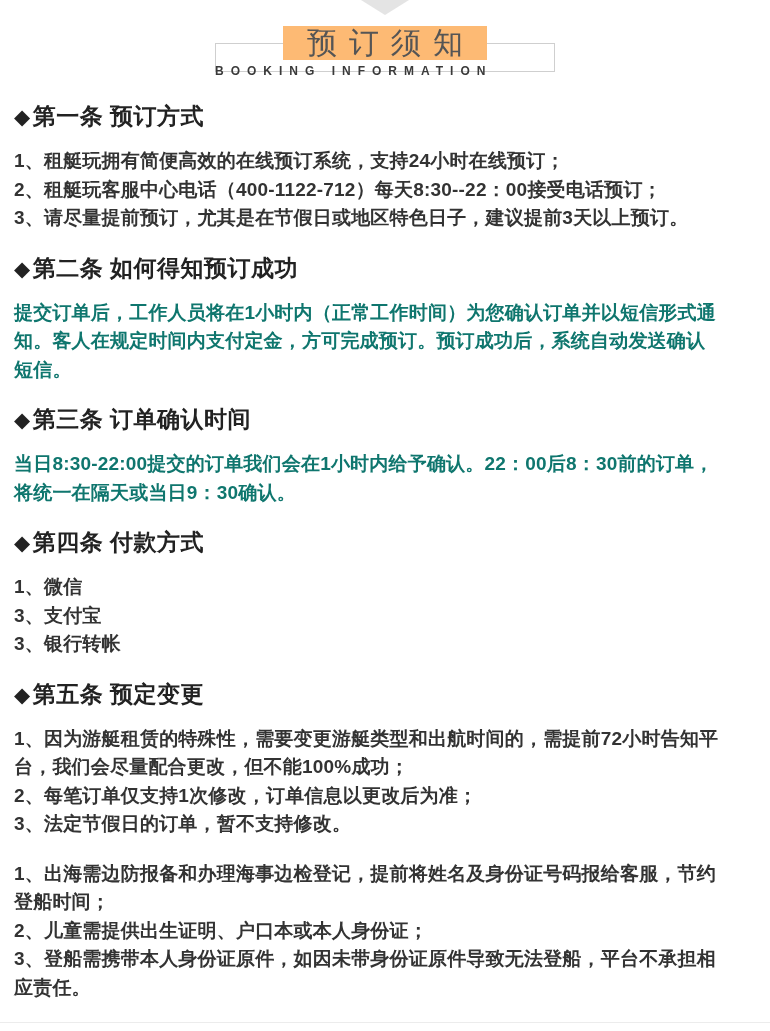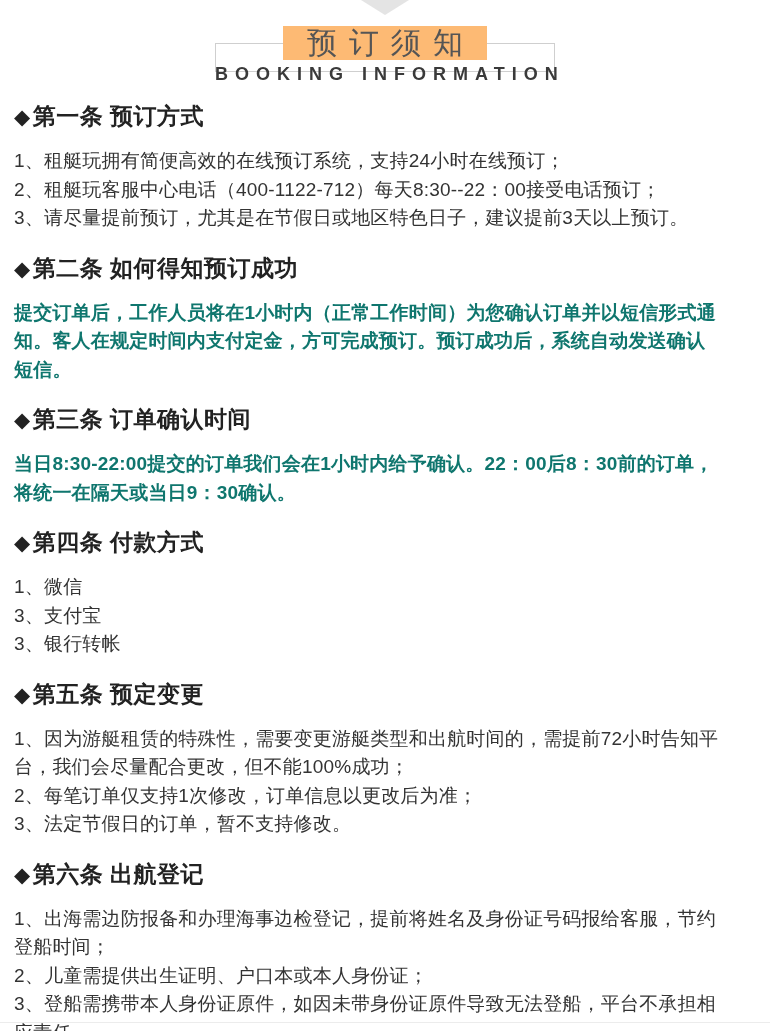--- a/index.html
+++ b/index.html
@@ -42,21 +42,21 @@
     letter-spacing: 12px;
     color: #555555;
     white-space: nowrap;
     font-weight: 500;
   }
   .header-sub {
     position: absolute;
     top: 21px; left: 0;
     width: 100%;
     text-align: left;
-    font-size: 18px;
+    font-size: 12px;
     letter-spacing: 7px;
     color: #3a3a3a;
     font-weight: 600;
     white-space: nowrap;
   }
 
   .content { padding: 0 14px 0 14px; }
 
   .section { margin-top: 21px; }
   .section-heading {
@@ -73,21 +73,21 @@
     font-size: 19px;
     line-height: 28.5px;
     font-weight: 600;
     color: #0f766e;
     white-space: pre-line;
     letter-spacing: 0.2px;
   }
   .item { 
     font-size: 19px;
     line-height: 28.5px;
-    font-weight: 400;
+    font-weight: 700;
     color: #333333;
     white-space: pre-line;
     letter-spacing: 0.2px;
   }
 
   .bottom-rule {
     position: absolute;
     left: 0; bottom: 8px;
     width: 770px; height: 1px;
     background: #ececec;
@@ -137,21 +137,20 @@
 
     <div class="section">
       <h2 class="section-heading"><span class="diamond">◆</span><span>第五条 预定变更</span></h2>
       <div class="item">1、因为游艇租赁的特殊性，需要变更游艇类型和出航时间的，需提前72小时告知平
 台，我们会尽量配合更改，但不能100%成功；</div>
       <div class="item">2、每笔订单仅支持1次修改，订单信息以更改后为准；</div>
       <div class="item">3、法定节假日的订单，暂不支持修改。</div>
     </div>
 
     <div class="section">
-      <h2 class="section-heading"><span class="diamond">◆</span><span>第六条 出航登记</span></h2>
       <div class="item">1、出海需边防报备和办理海事边检登记，提前将姓名及身份证号码报给客服，节约
 登船时间；</div>
       <div class="item">2、儿童需提供出生证明、户口本或本人身份证；</div>
       <div class="item">3、登船需携带本人身份证原件，如因未带身份证原件导致无法登船，平台不承担相
 应责任。</div>
     </div>
 
   </div>
 
   <div class="bottom-rule"></div>

